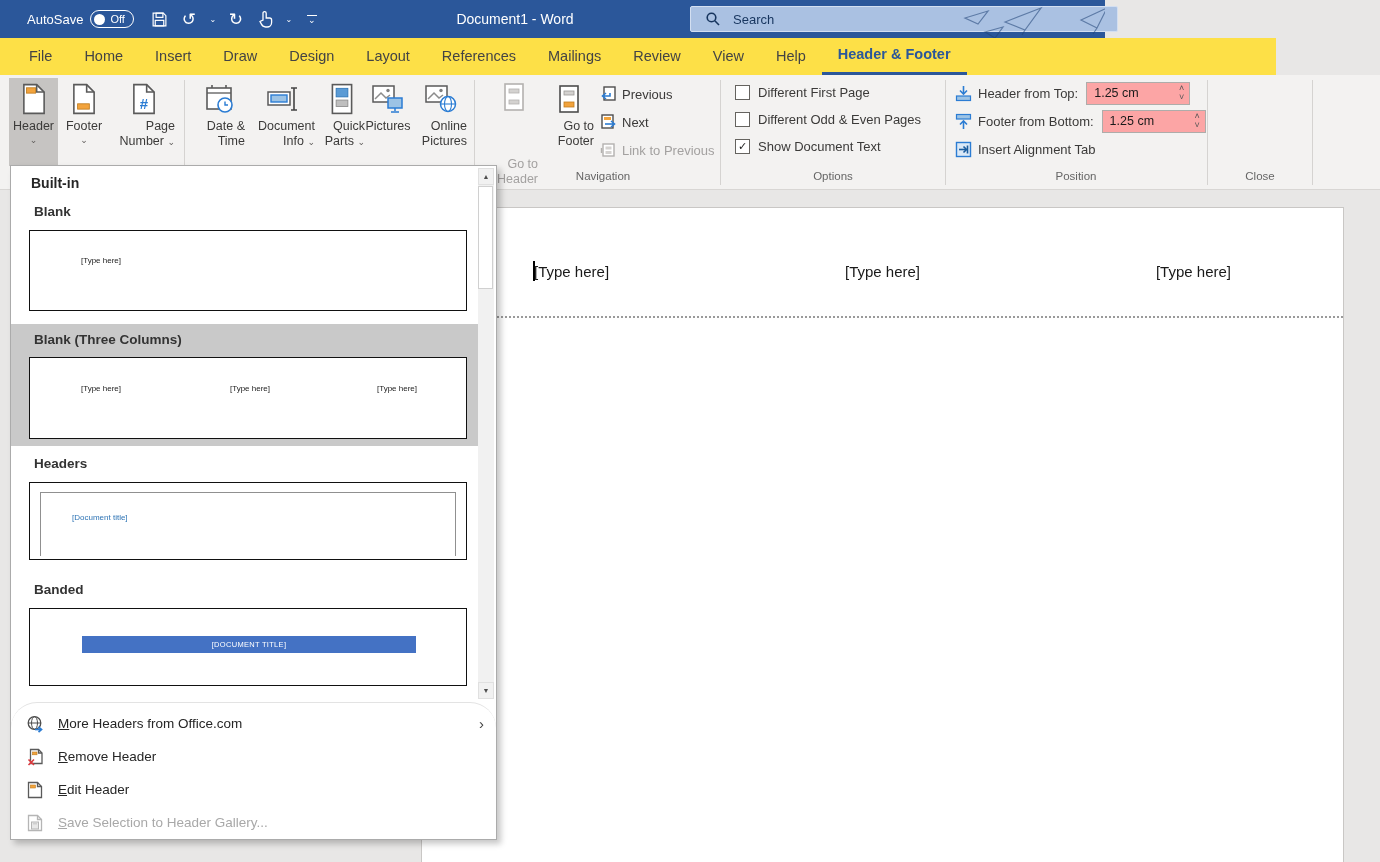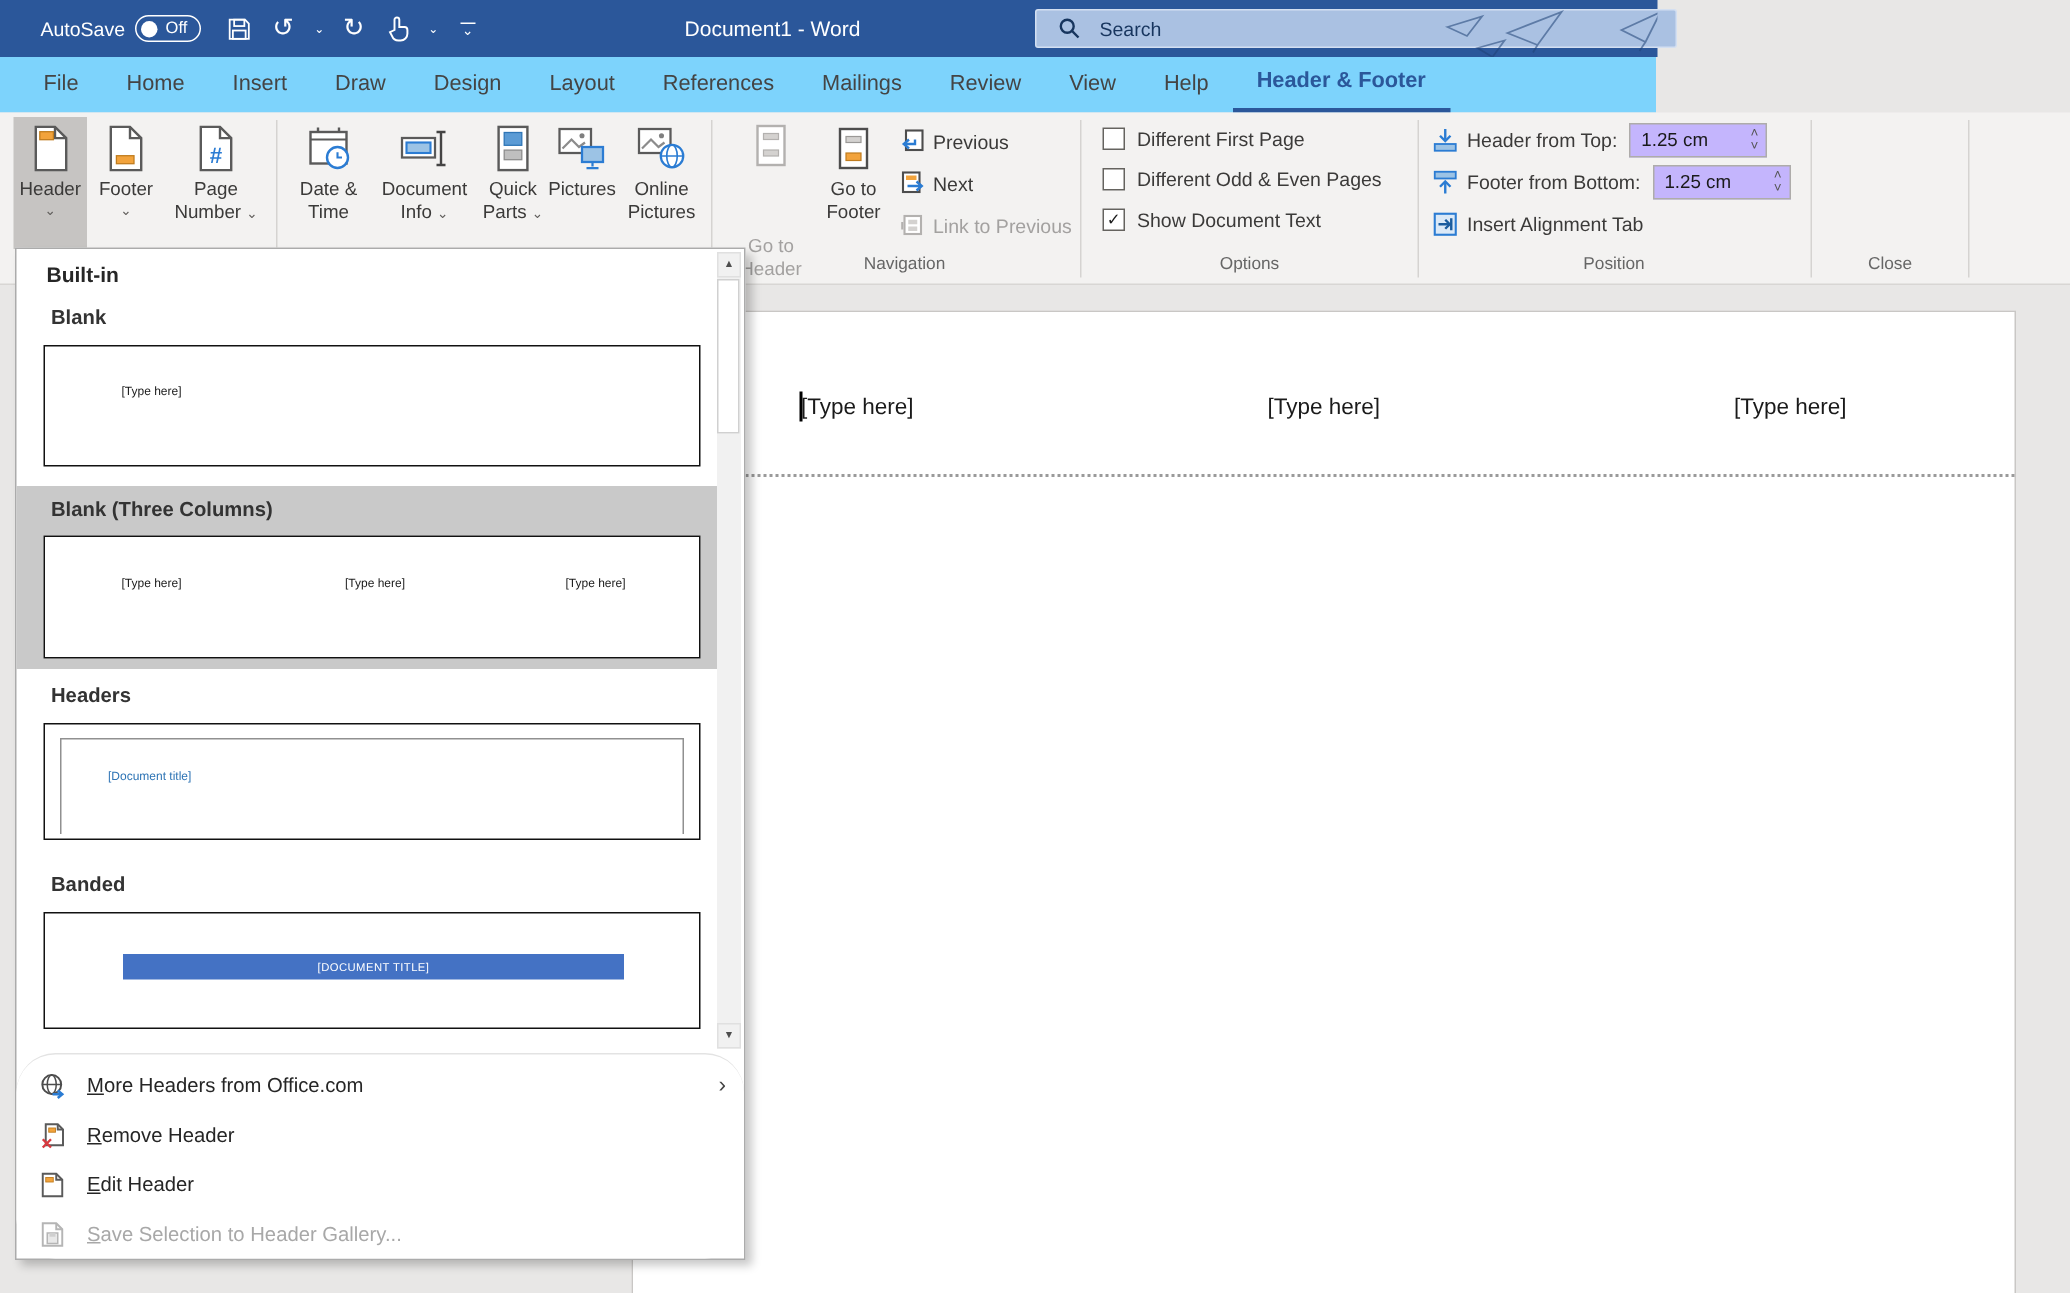--- a/index.html
+++ b/index.html
@@ -17,45 +17,45 @@
   .tiny-chev { font-size:8px; margin-left:1px; width:10px; color:#fff; display:inline-flex; align-items:center; justify-content:center; }
   .qat-custom { display:flex; flex-direction:column; align-items:center; line-height:6px; margin-left:6px; }
   .qat-custom .bar { width:10px; border-top:1.6px solid #fff; margin-bottom:1px; }
   .qat-custom .ch { font-size:9px; }
   .doc-title { position:absolute; left:430px; top:0; width:170px; height:38px; display:flex; align-items:center; justify-content:center; font-size:14px; }
   .searchbox { position:absolute; left:690px; top:6px; width:428px; height:26px; background:#aac1e2; border:1px solid #d3dff1; border-radius:2px; display:flex; align-items:center; padding-left:14px; gap:12px; cursor:text; }
   .searchbox .stext { font-size:13px; color:#17355e; }
   .planes { position:absolute; right:0; top:0; width:260px; height:38px; }
 
   
-  .tabsbar { position:absolute; top:38px; left:0; width:1104px; height:37px; background:#7dd3fc; display:flex; padding-left:13px; }
+  .tabsbar { position:absolute; top:38px; left:0; width:1276px; height:37px; background:#fde047; display:flex; padding-left:13px; }
   .tab { padding:0 16px; line-height:36px; font-size:14.5px; color:#444; cursor:pointer; white-space:nowrap; }
   .tab.active { color:#2b579a; font-weight:700; border-bottom:3px solid #2b579a; line-height:33px; }
 
   
   .ribbon { position:absolute; top:75px; left:0; width:1380px; height:115px; background:#f3f2f1; border-bottom:1px solid #d8d6d4; }
   .vsep { position:absolute; top:5px; width:1px; height:105px; background:#d5d3d1; }
   .grouplabel { position:absolute; top:95px; font-size:11.5px; color:#666; text-align:center; }
   .bigbtn { position:absolute; top:3px; height:88px; display:flex; flex-direction:column; align-items:center; padding-top:4px; cursor:pointer; }
   .bigbtn.pressed { background:#c6c4c2; }
   .bigbtn .bicon { height:34px; display:flex; align-items:center; justify-content:center; margin-bottom:3px; }
-  .bigbtn .blbl { font-size:12.5px; color:#3b3a39; text-align:center; line-height:15px; }
+  .bigbtn .blbl { font-size:12.5px; color:#3b3a39; text-align:right; line-height:15px; }
   .bigbtn .chevline { font-size:9px; color:#5f5d5b; margin-top:1px; }
   .bigbtn .inchev { font-size:9px; color:#5f5d5b; }
   .bigbtn.disabled .blbl { color:#a3a1a0; }
   .smallbtn { display:flex; align-items:center; gap:5px; height:25px; font-size:13px; color:#3b3a39; cursor:pointer; white-space:nowrap; }
   .smallbtn.disabled { color:#a3a1a0; cursor:default; }
   .navcol { position:absolute; left:600px; top:7px; display:flex; flex-direction:column; gap:3px; }
   .optcol { position:absolute; left:735px; top:7px; display:flex; flex-direction:column; gap:6px; }
   .optrow { display:flex; align-items:center; gap:8px; height:21px; cursor:pointer; }
   .cbox { width:15px; height:15px; background:#fff; border:1px solid #65635f; display:flex; align-items:center; justify-content:center; font-size:11px; color:#1a1a1a; }
   .optrow .olbl { font-size:13px; color:#3b3a39; }
   .poscol { position:absolute; left:955px; top:6px; display:flex; flex-direction:column; gap:4px; }
   .posrow { display:flex; align-items:center; gap:6px; height:24px; font-size:13px; color:#3b3a39; }
-  .spininput { display:flex; align-items:stretch; width:92px; height:23px; background:#c4b5fd; border:1px solid #aeacaa; margin-left:2px; }
+  .spininput { display:flex; align-items:stretch; width:104px; height:23px; background:#fca5a5; border:1px solid #aeacaa; margin-left:2px; }
   .spininput .val { flex:1; font-size:12.5px; color:#1a1a1a; display:flex; align-items:center; padding-left:7px; }
   .spin { width:15px; display:flex; flex-direction:column; align-items:center; justify-content:center; line-height:9px; }
   .spin span { font-size:9px; color:#555; height:9px; cursor:pointer; }
 
   
   .canvas { position:absolute; top:190px; left:0; width:1380px; height:672px; background:#e8e7e6; overflow:hidden; }
   .page { position:absolute; left:421px; top:17px; width:923px; height:700px; background:#fff; border:1px solid #c9c7c5; }
   .hfield { position:absolute; top:55px; font-size:15px; color:#1a1a1a; }
   .hf-left { left:112px; } .hf-center { left:0; width:100%; text-align:center; } .hf-right { right:112px; }
   .cursor { position:absolute; left:111px; top:53px; width:1.5px; height:20px; background:#000; }

